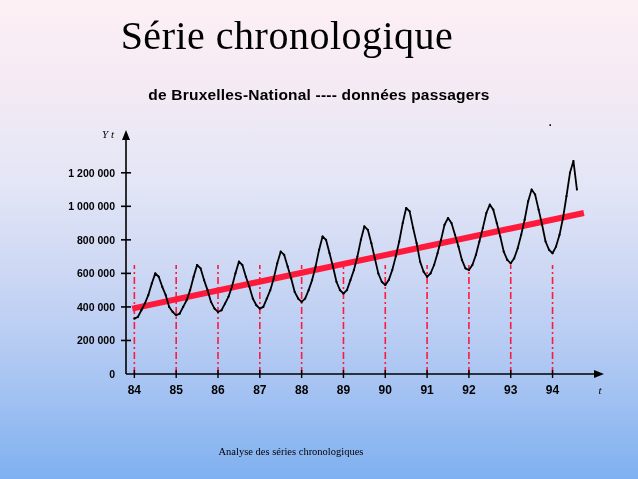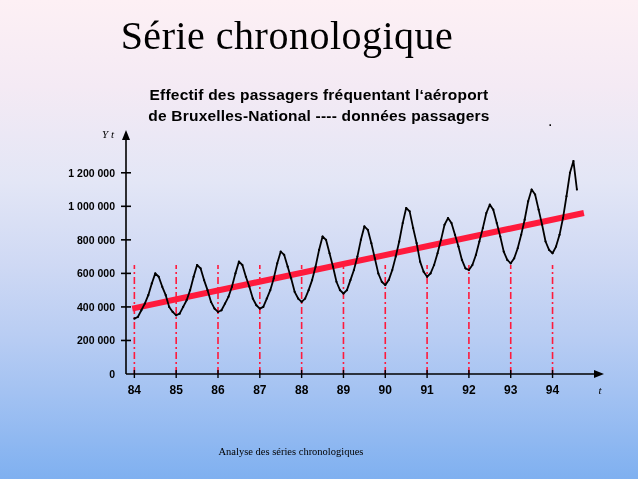--- a/index.html
+++ b/index.html
@@ -73,21 +73,20 @@
   }
 </style>
 </head>
 <body>
 
 <div id="slide">
 
   <div id="title">Série chronologique</div>
 
   <div id="subtitle">
-    <div>Effectif des passagers fréquentant l‘aéroport</div>
     <div>de Bruxelles-National ---- données passagers</div>
   </div>
   <div id="sub-dot">.</div>
 
   <div id="chart">
     <svg id="chart-svg" width="580" height="290" viewBox="0 0 580 290">
         <line x1="104.36363636363826" x2="104.36363636363826" y1="244" y2="135" stroke="#FF1A3C" stroke-width="1.6" stroke-dasharray="7 3 2 3"></line>
         <line x1="146.1818181818201" x2="146.1818181818201" y1="244" y2="135" stroke="#FF1A3C" stroke-width="1.6" stroke-dasharray="7 3 2 3"></line>
         <line x1="188.0000000000019" x2="188.0000000000019" y1="244" y2="135" stroke="#FF1A3C" stroke-width="1.6" stroke-dasharray="7 3 2 3"></line>
         <line x1="229.81818181818372" x2="229.81818181818372" y1="244" y2="135" stroke="#FF1A3C" stroke-width="1.6" stroke-dasharray="7 3 2 3"></line>

